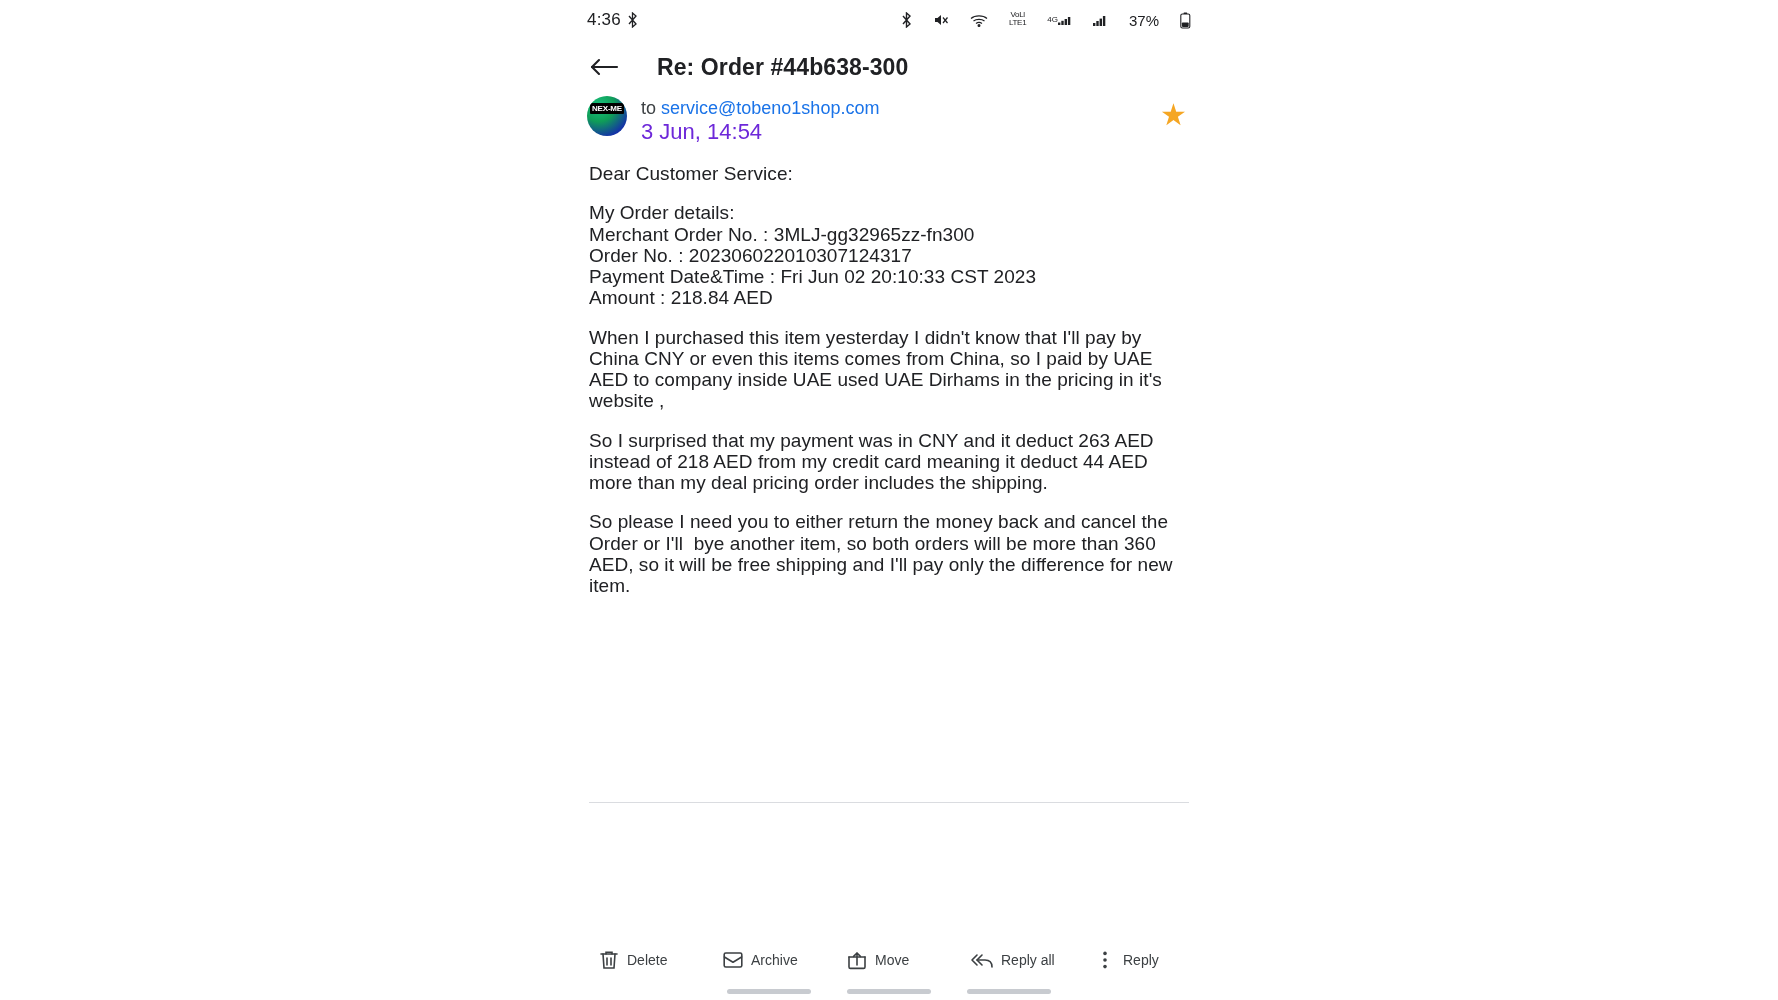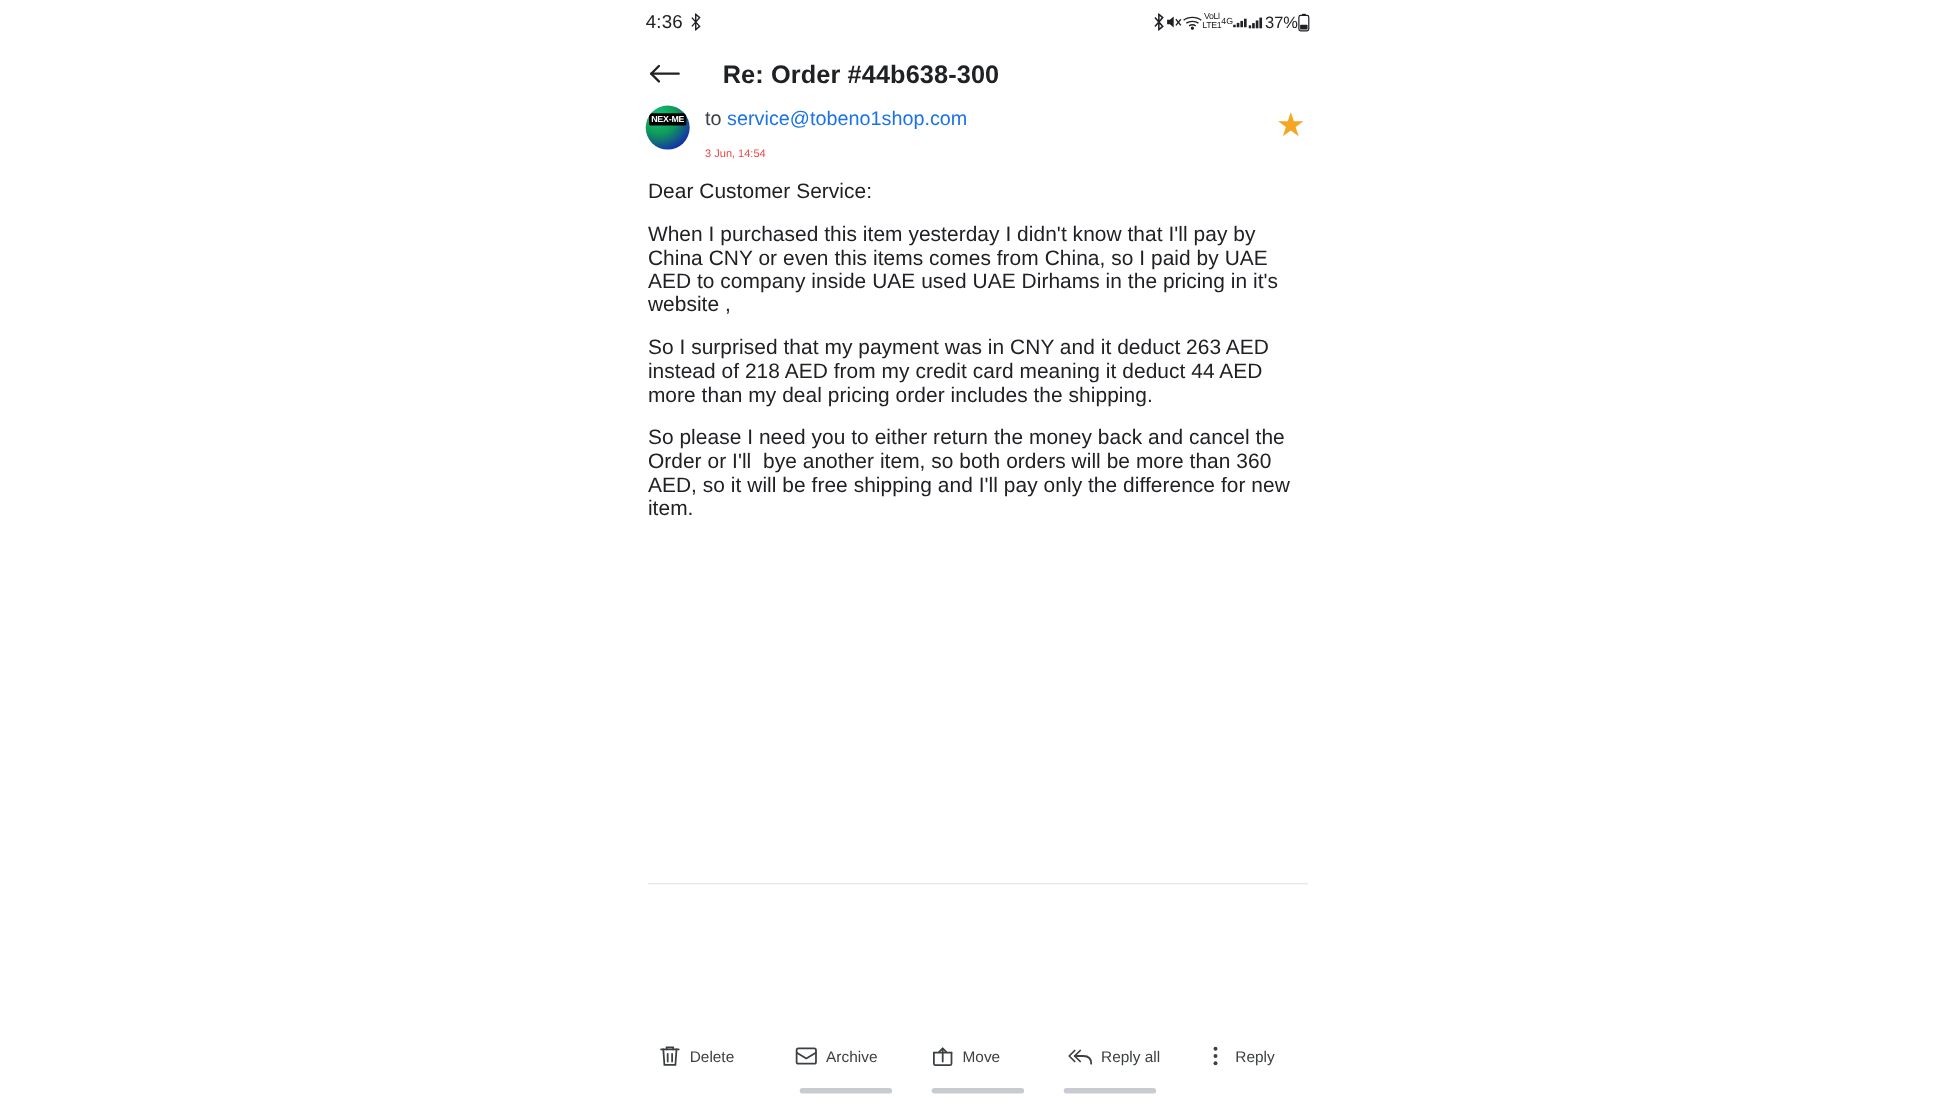--- a/index.html
+++ b/index.html
@@ -39,21 +39,21 @@
   }
   .status-time {
     font-size: 17px;
     color: #202124;
     letter-spacing: 0.2px;
   }
   .status-right {
     margin-left: auto;
     display: flex;
     align-items: center;
-    gap: 0;
+    gap: 21px;
     font-size: 13px;
     color: #202124;
   }
   .mini-icon { display: inline-block; line-height: 1; }
   .bt-icon { font-size: 14px; }
   .vol-stack {
     display: inline-flex;
     flex-direction: column;
     align-items: center;
     line-height: 1;
@@ -128,23 +128,23 @@
   }
   .sender-meta { padding-top: 2px; }
   .to-line {
     font-size: 18px;
     color: #3c4043;
   }
   .to-line .addr {
     color: #1a73e8;
   }
   .date-line {
-    font-size: 10px;
-    color: #ef4444;
-    margin-top: 16px;
+    font-size: 22px;
+    color: #6d28d9;
+    margin-top: 0;
   }
   .star {
     position: absolute;
     right: 18px;
     top: 4px;
     font-size: 30px;
     color: #f5a623;
     line-height: 1;
     cursor: pointer;
   }
@@ -303,20 +303,25 @@
       <div class="to-line">
         <span>to </span><span class="addr">service@tobeno1shop.com</span>
       </div>
       <div class="date-line">3 Jun, 14:54</div>
     </div>
     <div class="star">★</div>
   </div>
 
   <div class="body-scroll">
     <p class="para">Dear Customer Service:</p>
+    <p class="para tight">My Order details:
+Merchant Order No. : 3MLJ-gg32965zz-fn300
+Order No. : 202306022010307124317
+Payment Date&amp;Time : Fri Jun 02 20:10:33 CST 2023
+Amount : 218.84 AED</p>
     <p class="para">When I purchased this item yesterday I didn't know that I'll pay by China CNY or even this items comes from China, so I paid by UAE AED to company inside UAE used UAE Dirhams in the pricing in it's website ,</p>
     <p class="para">So I surprised that my payment was in CNY and it deduct 263 AED instead of 218 AED from my credit card meaning it deduct 44 AED more than my deal pricing order includes the shipping.</p>
     <p class="para">So please I need you to either return the money back and cancel the Order or I'll  bye another item, so both orders will be more than 360 AED, so it will be free shipping and I'll pay only the difference for new item.</p>
     <div class="divider"></div>
   </div>
 
   <div class="toolbar">
 
     <div class="tb-item">
       <span>

